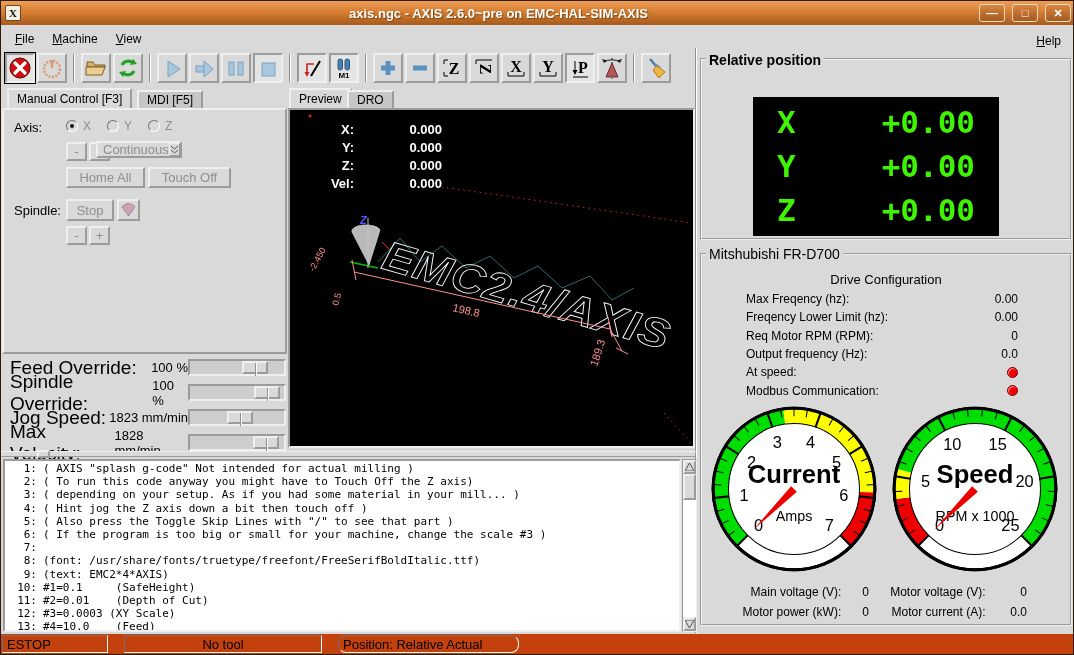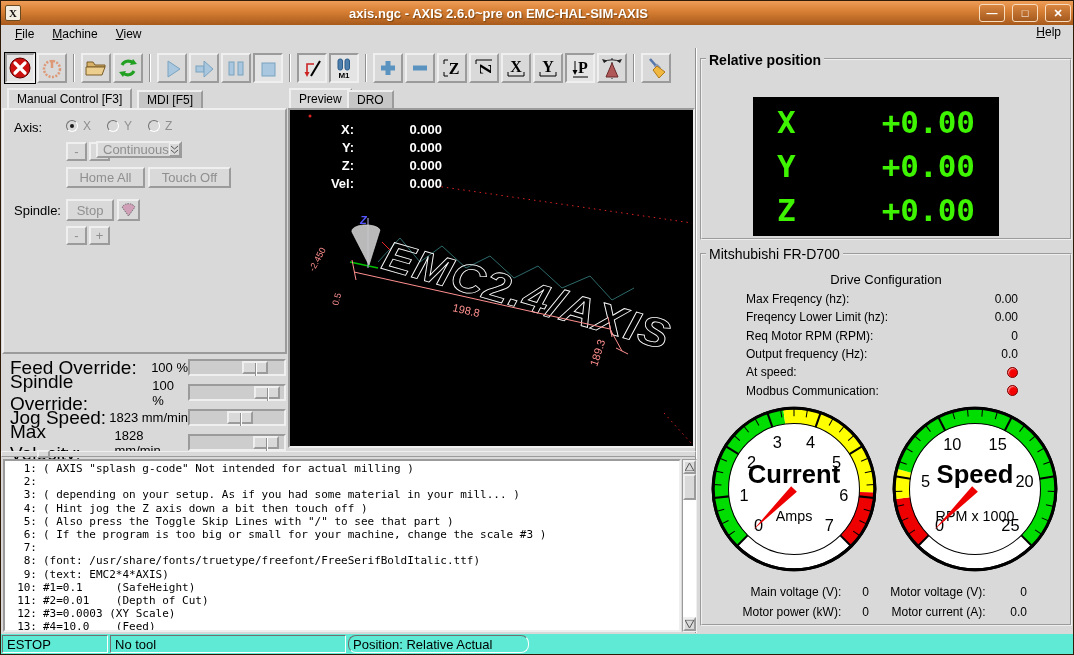--- a/index.html
+++ b/index.html
@@ -4,21 +4,21 @@
 <style>
   *{box-sizing:border-box;margin:0;padding:0}
   body{background:#555;font-family:"Liberation Sans",sans-serif}
   #win{position:relative;width:1074px;height:655px;background:#d9d9d9;font-size:12px;color:#000;overflow:hidden;border:1px solid #2e1c08}
   
   .titlebar{position:absolute;left:0;top:0;width:1074px;height:24px;background:linear-gradient(180deg,#ee9d57 0%,#d67e33 45%,#a85a1c 100%);display:flex;align-items:center;padding:0 4px;gap:4px}
   .appicon{width:16px;height:16px;background:#f4ede2;border:1px solid #6a4a20;border-radius:2px;display:flex;align-items:center;justify-content:center;font-weight:bold;font-size:11px;color:#111;font-family:"Liberation Serif",serif}
   .title{flex:1;text-align:center;color:#fff;font-weight:bold;font-size:13px;text-shadow:1px 1px 1px #7a4510}
   .winbtn{width:26px;height:18px;margin-left:3px;border:1px solid #f8dcc0;border-radius:3px;background:linear-gradient(#d9863f,#a55a1e);color:#fff;font-size:11px;font-weight:bold;display:flex;align-items:center;justify-content:center;line-height:1}
   
-  .menubar{position:absolute;left:0;top:24px;width:1074px;height:23px;display:flex;align-items:flex-start;padding:0 8px;gap:4px;background:#d9d9d9}
+  .menubar{position:absolute;left:0;top:24px;width:1074px;height:23px;display:flex;align-items:flex-end;padding:0 8px;gap:4px;background:#d9d9d9}
   .menuitem{padding:2px 6px}
   .menuspacer{flex:1}
   
   .toolbar{position:absolute;left:0;top:47px;width:694px;height:39px;display:flex;align-items:center;padding:0 4px;gap:2px}
   .tbtn{width:30px;height:30px;border:2px outset #efefef;background:#d9d9d9;display:flex;align-items:center;justify-content:center;flex:0 0 auto}
   .tbtn.pressed{border-style:inset;background:#e4e4e4}
   .tbtn.focus{outline:1px solid #000}
   .tsep{width:0;height:28px;border-left:1px solid #909090;border-right:1px solid #fff;margin:0 4px;flex:0 0 auto}
   .vdivider{position:absolute;left:694px;top:47px;width:0;height:585px;border-left:1px solid #909090;border-right:1px solid #fff}
   
@@ -53,21 +53,21 @@
   .sash-handle{position:absolute;left:36px;top:449px;width:13px;height:8px;border:2px outset #efefef;background:#d9d9d9}
   
   .gcode{position:absolute;left:2px;top:458px;width:678px;height:173px;background:#fff;border:2px inset #efefef;font-family:"DejaVu Sans Mono",monospace;font-size:11px;line-height:13.2px;overflow:hidden;padding-top:1px}
   .gline{white-space:pre;display:flex}
   .lnum{display:inline-block;width:38px;text-align:right;padding-right:6px;flex:0 0 auto}
   .vscroll{position:absolute;left:681px;top:458px;width:15px;height:173px;border:1px inset #efefef;background:#fff}
   .varrow{position:absolute;left:0;width:13px;height:14px;border:2px outset #efefef;background:#d9d9d9;display:flex;align-items:center;justify-content:center}
   .varrow svg{display:block}
   .vthumb{position:absolute;left:0;top:14px;width:13px;height:26px;border:2px outset #efefef;background:#d9d9d9}
   
-  .statusbar{position:absolute;left:0;top:633px;width:1074px;height:21px;display:flex;gap:2px;padding:1px;background:#5eead4}
+  .statusbar{position:absolute;left:0;top:633px;width:1074px;height:21px;display:flex;gap:16px;padding:1px;background:#c2410c}
   .scell{border:1px solid;border-color:#707070 #fff #fff #707070;padding:1px 4px;font-size:13px;height:18px;white-space:nowrap;overflow:hidden}
   
   .lcd{position:absolute;background:#000;display:flex;flex-direction:column;justify-content:space-around;padding:4px 0}
   .lcdrow{display:flex;justify-content:space-between;padding:0 24px;font-family:"DejaVu Sans Mono",monospace;font-weight:bold;font-size:31px;color:#3ef400;line-height:1}
   .drheader{position:absolute;font-size:13px}
   .drow{display:flex;align-items:center;height:18.3px}
   .dlabel{font-size:12px}
   .dval{margin-left:auto;font-size:12px}
   .led{margin-left:auto;width:11px;height:11px;border-radius:50%;background:#f40000;border:1px solid #7e0000;box-shadow:inset 1px 1px 1px #ff9090}
   .brow{display:flex;height:20px;align-items:center}
@@ -353,21 +353,21 @@
         <text transform="translate(162,201) rotate(13)">198.8</text>
         <text transform="translate(307,257) rotate(-72)">189.3</text>
         <text transform="translate(24,162) rotate(-62)" font-size="9">-2.450</text>
         <text transform="translate(48,196) rotate(-75)" font-size="9">0.5</text>
       </g>
     </svg>
   </div>
 
   <div class="gcode" id="gcode">
       <div class="gline"><span class="lnum">1:</span><span style="white-space:pre">( AXIS "splash g-code" Not intended for actual milling )</span></div>
-      <div class="gline"><span class="lnum">2:</span></div>
+      <div class="gline"><span class="lnum">2:</span><span style="white-space:pre">( To run this code anyway you might have to Touch Off the Z axis)</span></div>
       <div class="gline"><span class="lnum">3:</span><span style="white-space:pre">( depending on your setup. As if you had some material in your mill... )</span></div>
       <div class="gline"><span class="lnum">4:</span><span style="white-space:pre">( Hint jog the Z axis down a bit then touch off )</span></div>
       <div class="gline"><span class="lnum">5:</span><span style="white-space:pre">( Also press the Toggle Skip Lines with "/" to see that part )</span></div>
       <div class="gline"><span class="lnum">6:</span><span style="white-space:pre">( If the program is too big or small for your machine, change the scale #3 )</span></div>
       <div class="gline"><span class="lnum">7:</span><span style="white-space:pre"></span></div>
       <div class="gline"><span class="lnum">8:</span><span style="white-space:pre">(font: /usr/share/fonts/truetype/freefont/FreeSerifBoldItalic.ttf)</span></div>
       <div class="gline"><span class="lnum">9:</span><span style="white-space:pre">(text: EMC2*4*AXIS)</span></div>
       <div class="gline"><span class="lnum">10:</span><span style="white-space:pre">#1=0.1     (SafeHeight)</span></div>
       <div class="gline"><span class="lnum">11:</span><span style="white-space:pre">#2=0.01    (Depth of Cut)</span></div>
       <div class="gline"><span class="lnum">12:</span><span style="white-space:pre">#3=0.0003 (XY Scale)</span></div>
@@ -382,21 +382,21 @@
     <div class="vthumb"></div>
     <div class="varrow" style="bottom:0">
         <svg width="9" height="8" viewBox="0 0 9 8">
           <polygon points="4.5,8 0,0 9,0" fill="#d9d9d9" stroke="#555"></polygon>
         </svg>
       </div>
   </div>
 
   <div class="statusbar" id="statusbar">
       <div class="scell" style="width: 106px;">ESTOP</div>
-      <div class="scell" style="width: 236px;">No tool</div>
+      <div class="scell" style="width: 198px; text-align: center;">No tool</div>
       <div class="scell" style="width: 181px; border-radius: 8px;">Position: Relative Actual</div>
     </div>
 
   <div class="group" style="left:699px;top:57px;width:372px;height:182px"></div>
   <span class="grouplabel" style="left:705px;top:51px;font-weight:bold;font-size:14px">Relative position</span>
   <div class="lcd" style="left:752px;top:96px;width:246px;height:139px" id="lcd">
       <div class="lcdrow">
         <span>X</span>
         <span>+0.00</span>
       </div>

